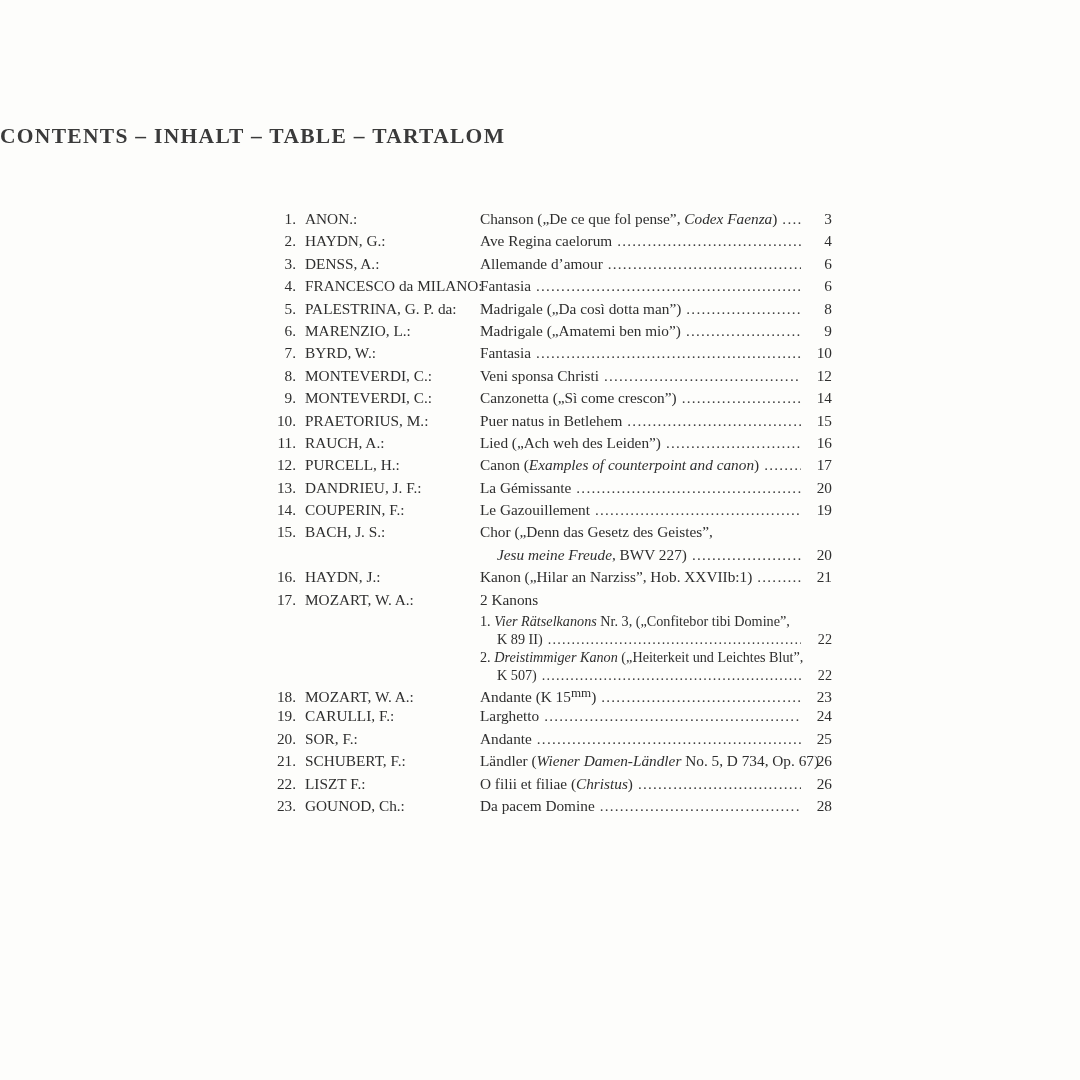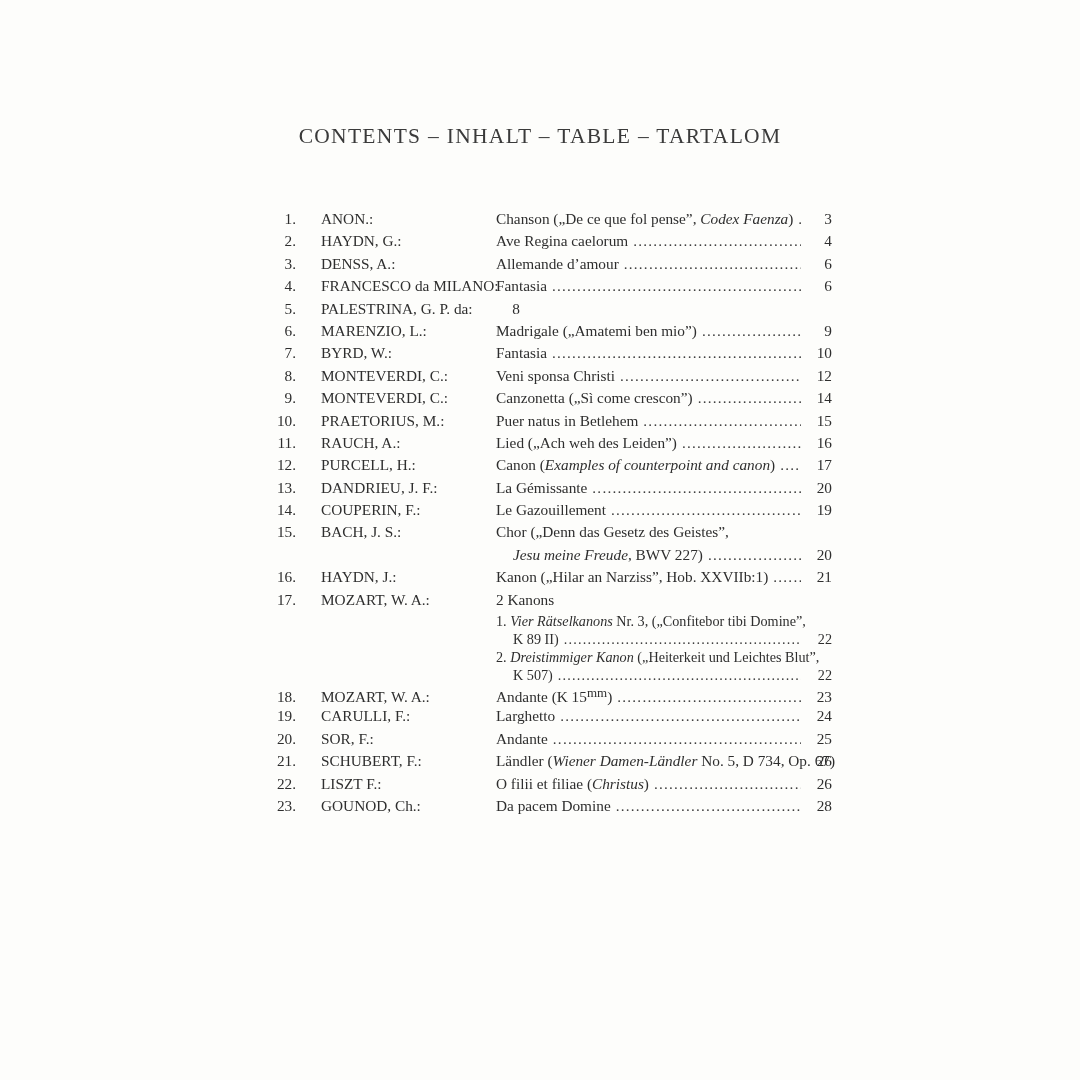--- a/index.html
+++ b/index.html
@@ -9,23 +9,22 @@
     color: #2e2e2e;
     font-family: "Liberation Serif", "DejaVu Serif", serif;
     position: relative;
     overflow: hidden;
   }
   .doc-title {
     position: absolute;
     top: 124px;
     left: 0;
     width: 100%;
-    text-align: center;
     font-size: 21.5px;
-    font-weight: normal;
+    font-weight: bold;
     letter-spacing: 1.3px;
     color: #3a3a3a;
   }
   .toc {
     position: absolute;
     top: 210px;
     left: 270px;
     width: 562px;
     font-size: 15.3px;
     line-height: normal;
@@ -40,21 +39,21 @@
     font-size: 14.2px;
   }
   .num {
     flex: none;
     width: 26px;
     text-align: right;
   }
   .composer {
     flex: none;
     width: 175px;
-    margin-left: 25px;
+    margin-left: 9px;
     white-space: nowrap;
   }
   .titlecell {
     flex: 1;
     min-width: 0;
     display: flex;
     align-items: baseline;
   }
   .titlecell.indent { padding-left: 17px; }
   .wtitle { flex: none; white-space: nowrap; }
@@ -116,20 +115,24 @@
     <span class="composer">FRANCESCO da MILANO:</span>
     <span class="titlecell">
       <span class="wtitle"><span>Fantasia</span></span>
       <span class="leader show"></span>
     </span>
     <span class="page">6</span>
   </div>
       <div class="row">
     <span class="num">5.</span>
     <span class="composer">PALESTRINA, G. P. da:</span>
+    <span class="titlecell">
+      <span class="wtitle"><span>Madrigale („Da così dotta man”)</span></span>
+      <span class="leader show"></span>
+    </span>
     <span class="page">8</span>
   </div>
       <div class="row">
     <span class="num">6.</span>
     <span class="composer">MARENZIO, L.:</span>
     <span class="titlecell">
       <span class="wtitle"><span>Madrigale („Amatemi ben mio”)</span></span>
       <span class="leader show"></span>
     </span>
     <span class="page">9</span>

